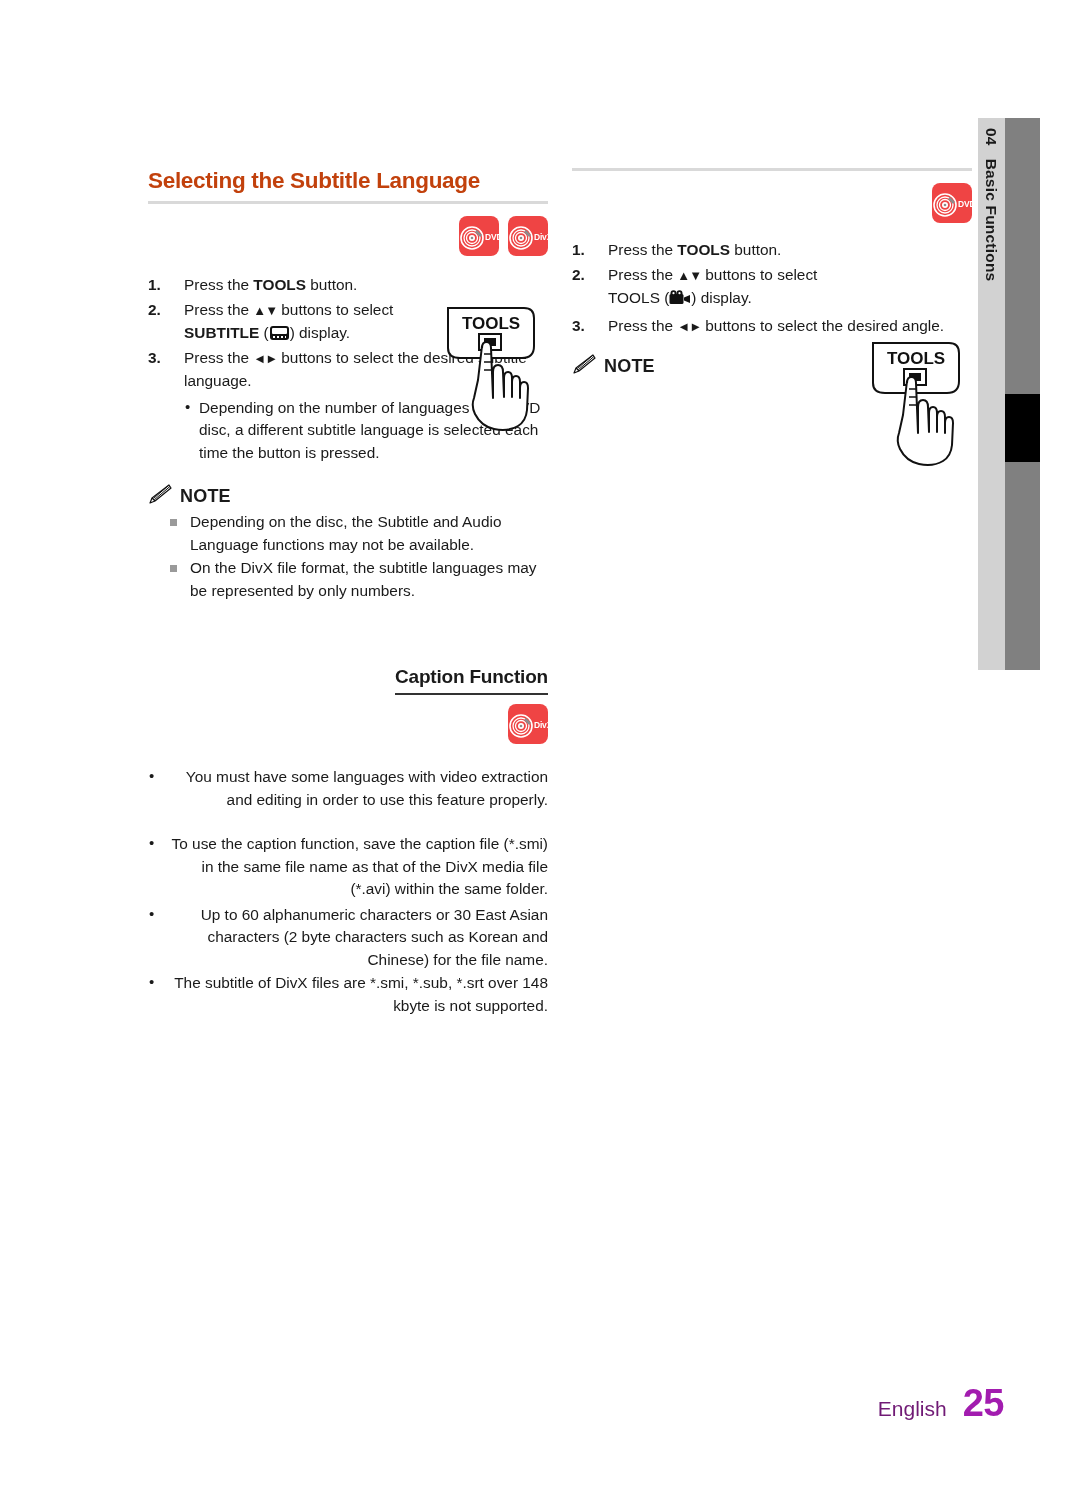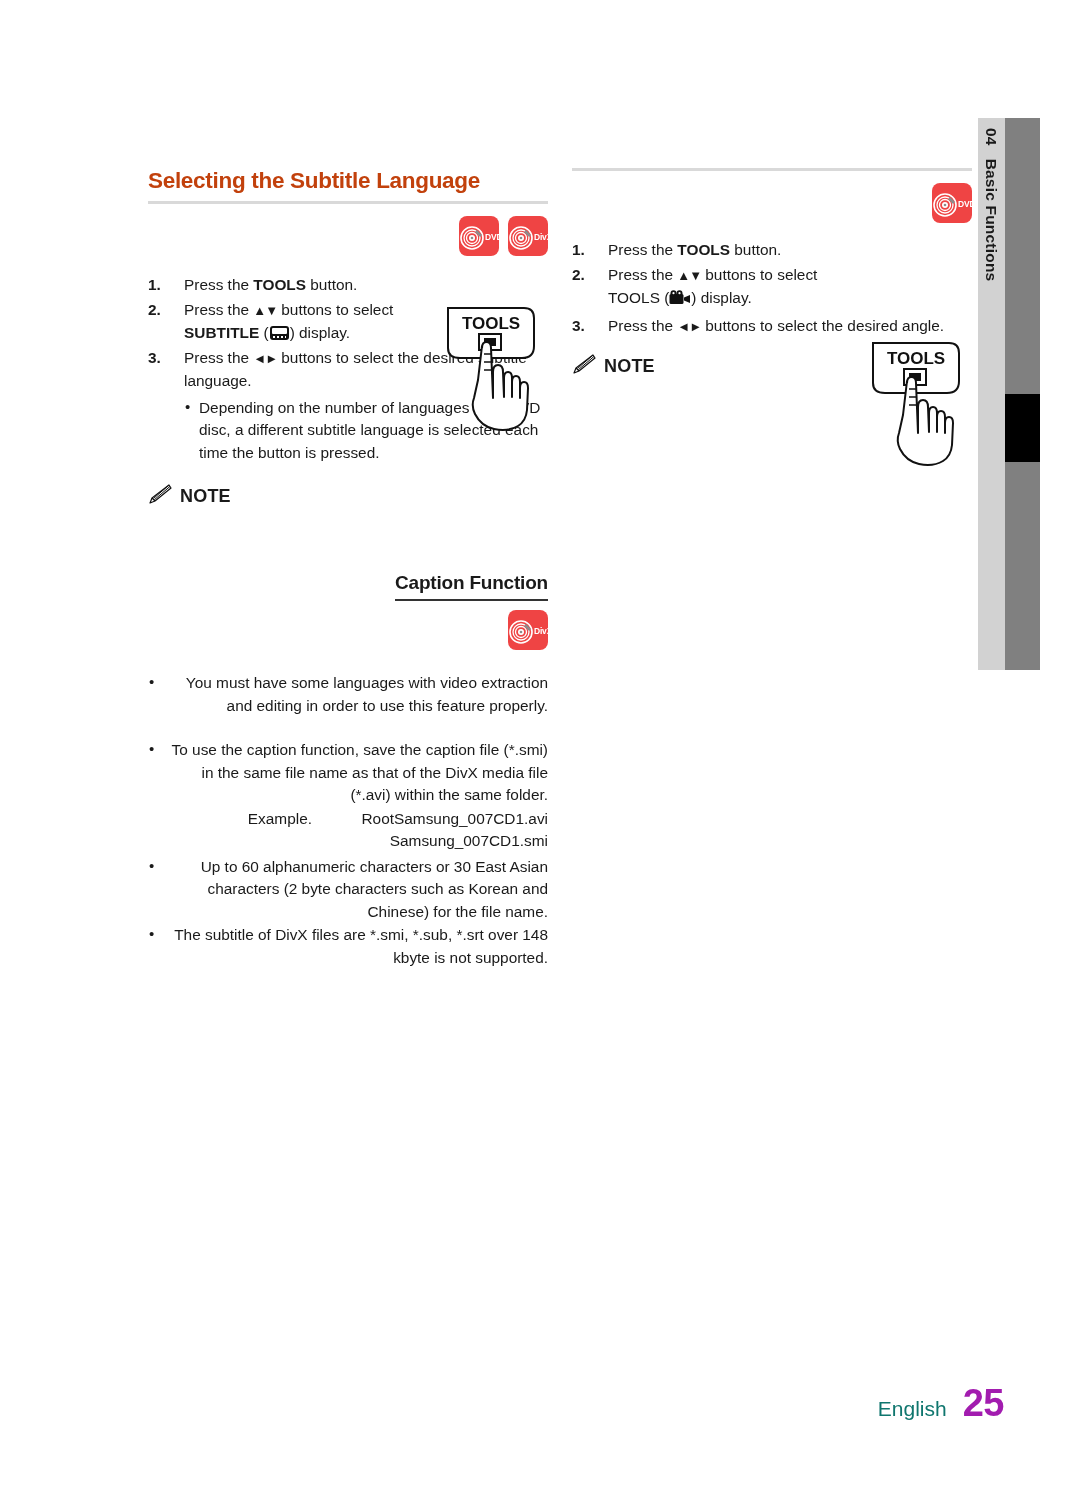--- a/index.html
+++ b/index.html
@@ -237,21 +237,21 @@
   .footer {
     position: absolute;
     right: 76px;
     bottom: 66px;
     display: flex;
     align-items: baseline;
     gap: 16px;
   }
   .footer .lang {
     font-size: 21px;
-    color: #0f766e;
+    color: #701a75;
     text-align: center;
   }
   .footer .pageno {
     font-size: 38px;
     font-weight: bold;
     color: #a21caf;
     letter-spacing: -0.5px;
   }
 </style>
 </head>
@@ -321,20 +321,24 @@
   <div class="note-head">
     <span>
       <svg width="24" height="20" viewBox="0 0 24 20">
         <path d="M21 1 L23 4 L7 17 L2 19 L4 14 Z" fill="#ffffff" stroke="#111" stroke-width="1.2" stroke-linejoin="round"></path>
         <path d="M21 1 L5.5 14.5" stroke="#111" stroke-width="1"></path>
         <path d="M22 2.4 L6.3 15.8" stroke="#111" stroke-width="1"></path>
         <path d="M4 14 L7 17" stroke="#111" stroke-width="1.1"></path>
       </svg>
     </span>
     <span class="note-label">NOTE</span>
+  </div>
+  <div class="note-list">
+    <div class="note-item">Depending on the disc, the Subtitle and Audio Language functions may not be available.</div>
+    <div class="note-item">On the DivX file format, the subtitle languages may be represented by only numbers.</div>
   </div>
 
   <div style="margin-top:64px;text-align:right;">
     <h3 class="sub-title">Caption Function</h3>
 
     <div class="badge-row tight">
       <div class="disc-badge">
         <span>
           <svg width="26" height="26" viewBox="0 0 26 26">
             <circle cx="13" cy="13" r="11" fill="none" stroke="#ffffff" stroke-width="1.6"></circle>
@@ -346,24 +350,20 @@
           </svg>
         </span>
         <span class="lbl">DivX</span>
       </div>
     </div>
 
     <div style="margin-top:22px;">
       <div class="dot-item">You must have some languages with video extraction and editing in order to use this feature properly.</div>
 
       <div class="dot-item" style="margin-top:22px;">To use the caption function, save the caption file (*.smi) in the same file name as that of the DivX media file (*.avi) within the same folder.</div>
-      <div style="padding-left:15px;font-size:15.4px;line-height:22.5px;">
-        <span style="display:inline-block;width:92px;">Example.</span><span style="display:inline-block;width:82px;">Root</span><span>Samsung_007CD1.avi</span><br>
-        <span style="display:inline-block;width:174px;"></span><span>Samsung_007CD1.smi</span>
-      </div>
 
       <div class="dot-item" style="margin-top:3px;">Up to 60 alphanumeric characters or 30 East Asian characters (2 byte characters such as Korean and Chinese) for the file name.</div>
       <div class="dot-item">The subtitle of DivX files are *.smi, *.sub, *.srt over 148 kbyte is not supported.</div>
     </div>
   </div>
 
 </div>
 
 <div class="tools-art" style="left:438px; top:302px;">
   <svg width="120" height="135" viewBox="0 0 120 135">

